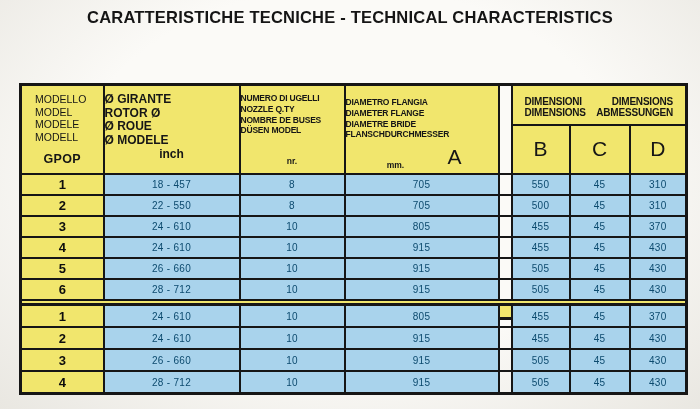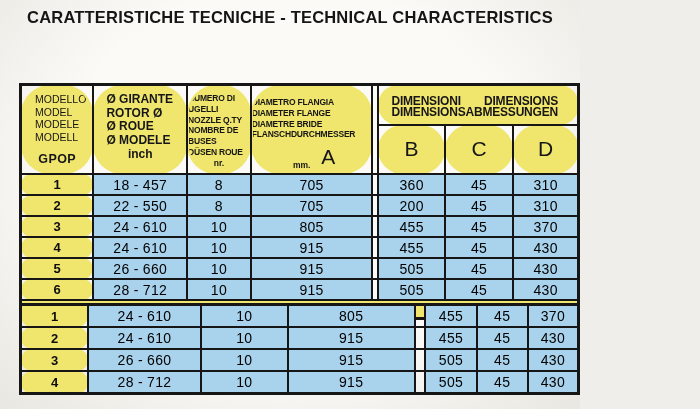--- a/index.html
+++ b/index.html
@@ -2,69 +2,69 @@
 <html><head>
 <meta charset="utf-8">
 <style>
   html,body{margin:0;padding:0;}
   body{
     width:700px;height:409px;overflow:hidden;
     font-family:"Liberation Sans",sans-serif;
     background:#efeeea;
   }
   .page{
-    position:relative;width:580px;height:409px;
+    position:relative;width:700px;height:409px;
     background:radial-gradient(ellipse at 50% 42%, #fbfaf7 55%, #e9e7e1 100%);
   }
   .title{
     position:absolute;top:9px;left:0;width:100%;
     text-align:center;font-weight:bold;font-size:16.5px;line-height:17.5px;
     color:#151515;letter-spacing:.2px;
   }
   
   table.tbl{
     position:absolute;left:19px;border-collapse:collapse;table-layout:fixed;
     border:3px solid #161616;
   }
   #main-table{top:83px;}
   #gop-table{top:303px;}
   .tbl td,.tbl th{
     border:2px solid #161616;padding:0;margin:0;
     text-align:center;vertical-align:middle;font-weight:normal;
     overflow:hidden;
   }
-  .y{background:#f1e66d;border-radius:29px;}
+  .y{background:#f1e66d;}
   .bl{background:#a9d3ec;}
   .gapc{
     background:transparent;
     border-top:none;border-bottom:none;
   }
   
   .hwrap{
     display:flex;flex-direction:column;justify-content:space-between;
     height:79px;padding:3px 0 3px 0;box-sizing:border-box;color:#161616;
   }
   .model-lines{ text-align:left;padding-left:13px;font-size:10.5px;line-height:12.5px;font-weight:400;}
   .series-label{ font-weight:bold;font-size:12.5px;letter-spacing:.4px;text-align:center;}
-  .rotor-lines{ text-align:left;padding-left:12px;font-weight:bold;font-size:12px;line-height:13.5px;}
+  .rotor-lines{ text-align:left;font-weight:bold;font-size:12px;line-height:13.5px;}
   .units-row{ display:flex;justify-content:center;gap:26px;font-weight:bold;font-size:12px;flex-direction:column;}
   .small-lines{ text-align:left;padding-left:0;font-weight:bold;font-size:8.5px;line-height:10.8px;letter-spacing:-.2px;}
   .small-unit{ text-align:center;font-weight:bold;font-size:8.5px;}
   .flange-cell{ position:relative;}
   .flange-left{ width:100px;margin-top:8px;}
   .letter-a{
     position:absolute;right:36px;bottom:6px;
     font-size:21px;line-height:21px;color:#161616;
   }
-  .dims-wrap{ padding:5px 19px 0 12px;font-weight:bold;font-size:12px;color:#161616;}
+  .dims-wrap{ padding:5px 12px 0 12px;font-weight:bold;font-size:10px;color:#161616;}
   .dims-line{ display:flex;justify-content:space-between;line-height:11px;letter-spacing:-.2px;}
   .letter{ font-size:21px;color:#161616;}
   
   td.num{ font-weight:bold;font-size:13px;color:#0d0d0d;height:19px;}
-  td.val{ font-size:14px;color:#000000;height:19px;letter-spacing:.3px;}
+  td.val{ font-size:10px;color:#0c4a6e;height:19px;letter-spacing:.3px;}
   #gop-table td.num,#gop-table td.val{height:20px;}
   tr.band td{
     background:#f1e66d;text-align:left;font-weight:bold;font-size:12px;
     padding-left:27px;height:16px;color:#0d0d0d;letter-spacing:.4px;
   }
   th.dims-head{height:37px;}
   th.letter-cell{height:46px;}
 </style>
 </head>
 <body>
@@ -112,21 +112,21 @@
             <span>mm.</span>
           </div>
         </div>
       </th>
       <th class="y" rowspan="2">
         <div class="hwrap">
           <div class="small-lines">
             <div>NUMERO DI UGELLI</div>
             <div>NOZZLE Q.TY</div>
             <div>NOMBRE DE BUSES</div>
-            <div>DÜSEN ROUE</div>
+            <div>DÜSEN MODEL</div>
           </div>
           <div class="small-unit">nr.</div>
         </div>
       </th>
       <th class="y flange-cell" rowspan="2">
         <div class="hwrap flange-left">
           <div class="small-lines">
             <div>DIAMETRO FLANGIA</div>
             <div>DIAMETER FLANGE</div>
             <div>DIAMETRE BRIDE</div>
@@ -155,31 +155,31 @@
       <th class="y letter-cell letter">C</th>
       <th class="y letter-cell letter">D</th>
     </tr>
 
     <tr>
       <td class="y num">1</td>
       <td class="bl val">18 - 457</td>
       <td class="bl val">8</td>
       <td class="bl val">705</td>
       <td class="gapc"></td>
-      <td class="bl val">360</td>
+      <td class="bl val">550</td>
       <td class="bl val">45</td>
       <td class="bl val">310</td>
     </tr>
     <tr>
       <td class="y num">2</td>
       <td class="bl val">22 - 550</td>
       <td class="bl val">8</td>
       <td class="bl val">705</td>
       <td class="gapc"></td>
-      <td class="bl val">200</td>
+      <td class="bl val">500</td>
       <td class="bl val">45</td>
       <td class="bl val">310</td>
     </tr>
     <tr>
       <td class="y num">3</td>
       <td class="bl val">24 - 610</td>
       <td class="bl val">10</td>
       <td class="bl val">805</td>
       <td class="gapc"></td>
       <td class="bl val">455</td>

